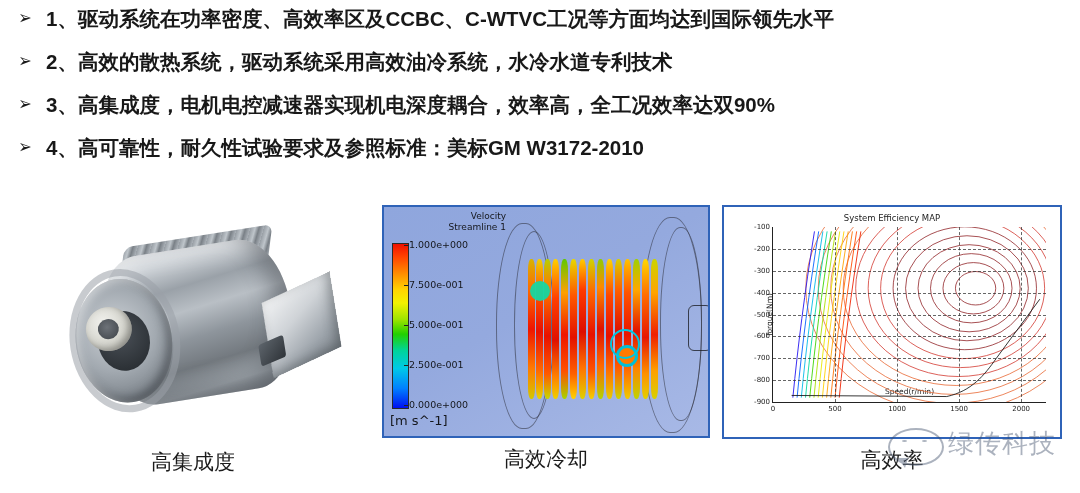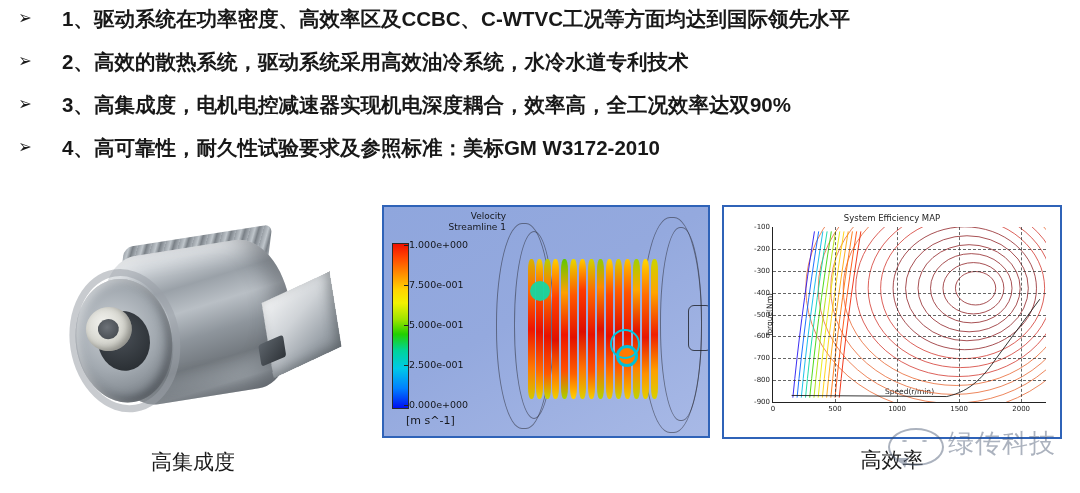--- a/index.html
+++ b/index.html
@@ -37,21 +37,20 @@
     text-align: left;
     transform: scaleX(0.85);
   }
   .bullet-text {
     font-size: 20.5px;
     font-weight: bold;
     line-height: 29px;
     color: #181818;
     letter-spacing: 0px;
     white-space: nowrap;
-    margin-left: 16px;
   }
 
   
   .figures {
     position: absolute;
     left: 0;
     top: 205px;
     width: 1080px;
     height: 288px;
   }
@@ -199,21 +198,21 @@
     white-space: nowrap;
     color: #15171c;
   }
   .legend-tick:before {
     content: "";
     position: absolute;
     left: -5px; top: 6px;
     width: 5px; height: 1px;
     background: #222;
   }
-  .cfd-unit { position: absolute; left: 16px; top: 172px; font-size: 11px; }
+  .cfd-unit { position: absolute; left: 0; top: 172px; font-size: 13px; }
 
   .cfd-model { position: absolute; left: 108px; top: 6px; width: 218px; height: 224px; }
   .wire {
     position: absolute;
     border: 1px solid rgba(45,48,58,.55);
     border-radius: 50%;
   }
   .streamlines { position: absolute; left: 36px; top: 46px; width: 136px; height: 140px; }
   .sl {
     position: absolute;
@@ -415,20 +414,21 @@
           <div class="sl" style="left:114px; background:linear-gradient(to bottom,#ffd800,#ff6c00 26%,#e61600 56%,#ff9000 82%,#e4d000);"></div>
           <div class="sl" style="left:123px; background:linear-gradient(to bottom,#ccd400,#ffa400 24%,#ef2000 54%,#ffa000 80%,#d8d000);"></div>
 
           <div style="position:absolute;left:2px;top:22px;width:20px;height:20px;border-radius:50%;background:#16d6a0;opacity:.95;"></div>
           <div style="position:absolute;left:88px;top:86px;width:16px;height:16px;border-radius:50%;background:#ff7a00;border:3px solid #00c0d8;"></div>
           <div style="position:absolute;left:82px;top:70px;width:26px;height:26px;border-radius:50%;border:2px solid #00c8e0;"></div>
         </div>
       </div>
 
     </div>
+    <div class="fig-caption caption-cfd">高效冷却</div>
   </div>
 
   <div class="figure" id="fig-map">
     <div class="canvas">
       <div class="map-title">System Efficiency MAP</div>
 
       <div class="plot-area" id="plot-area">
         <span class="ylab">Torque(Nm)</span>
         <span class="xlab">Speed(r/min)</span>
         <svg id="contour-svg" width="100%" height="100%" viewBox="0 0 278 180" preserveAspectRatio="none" style="position:absolute;inset:0;">

